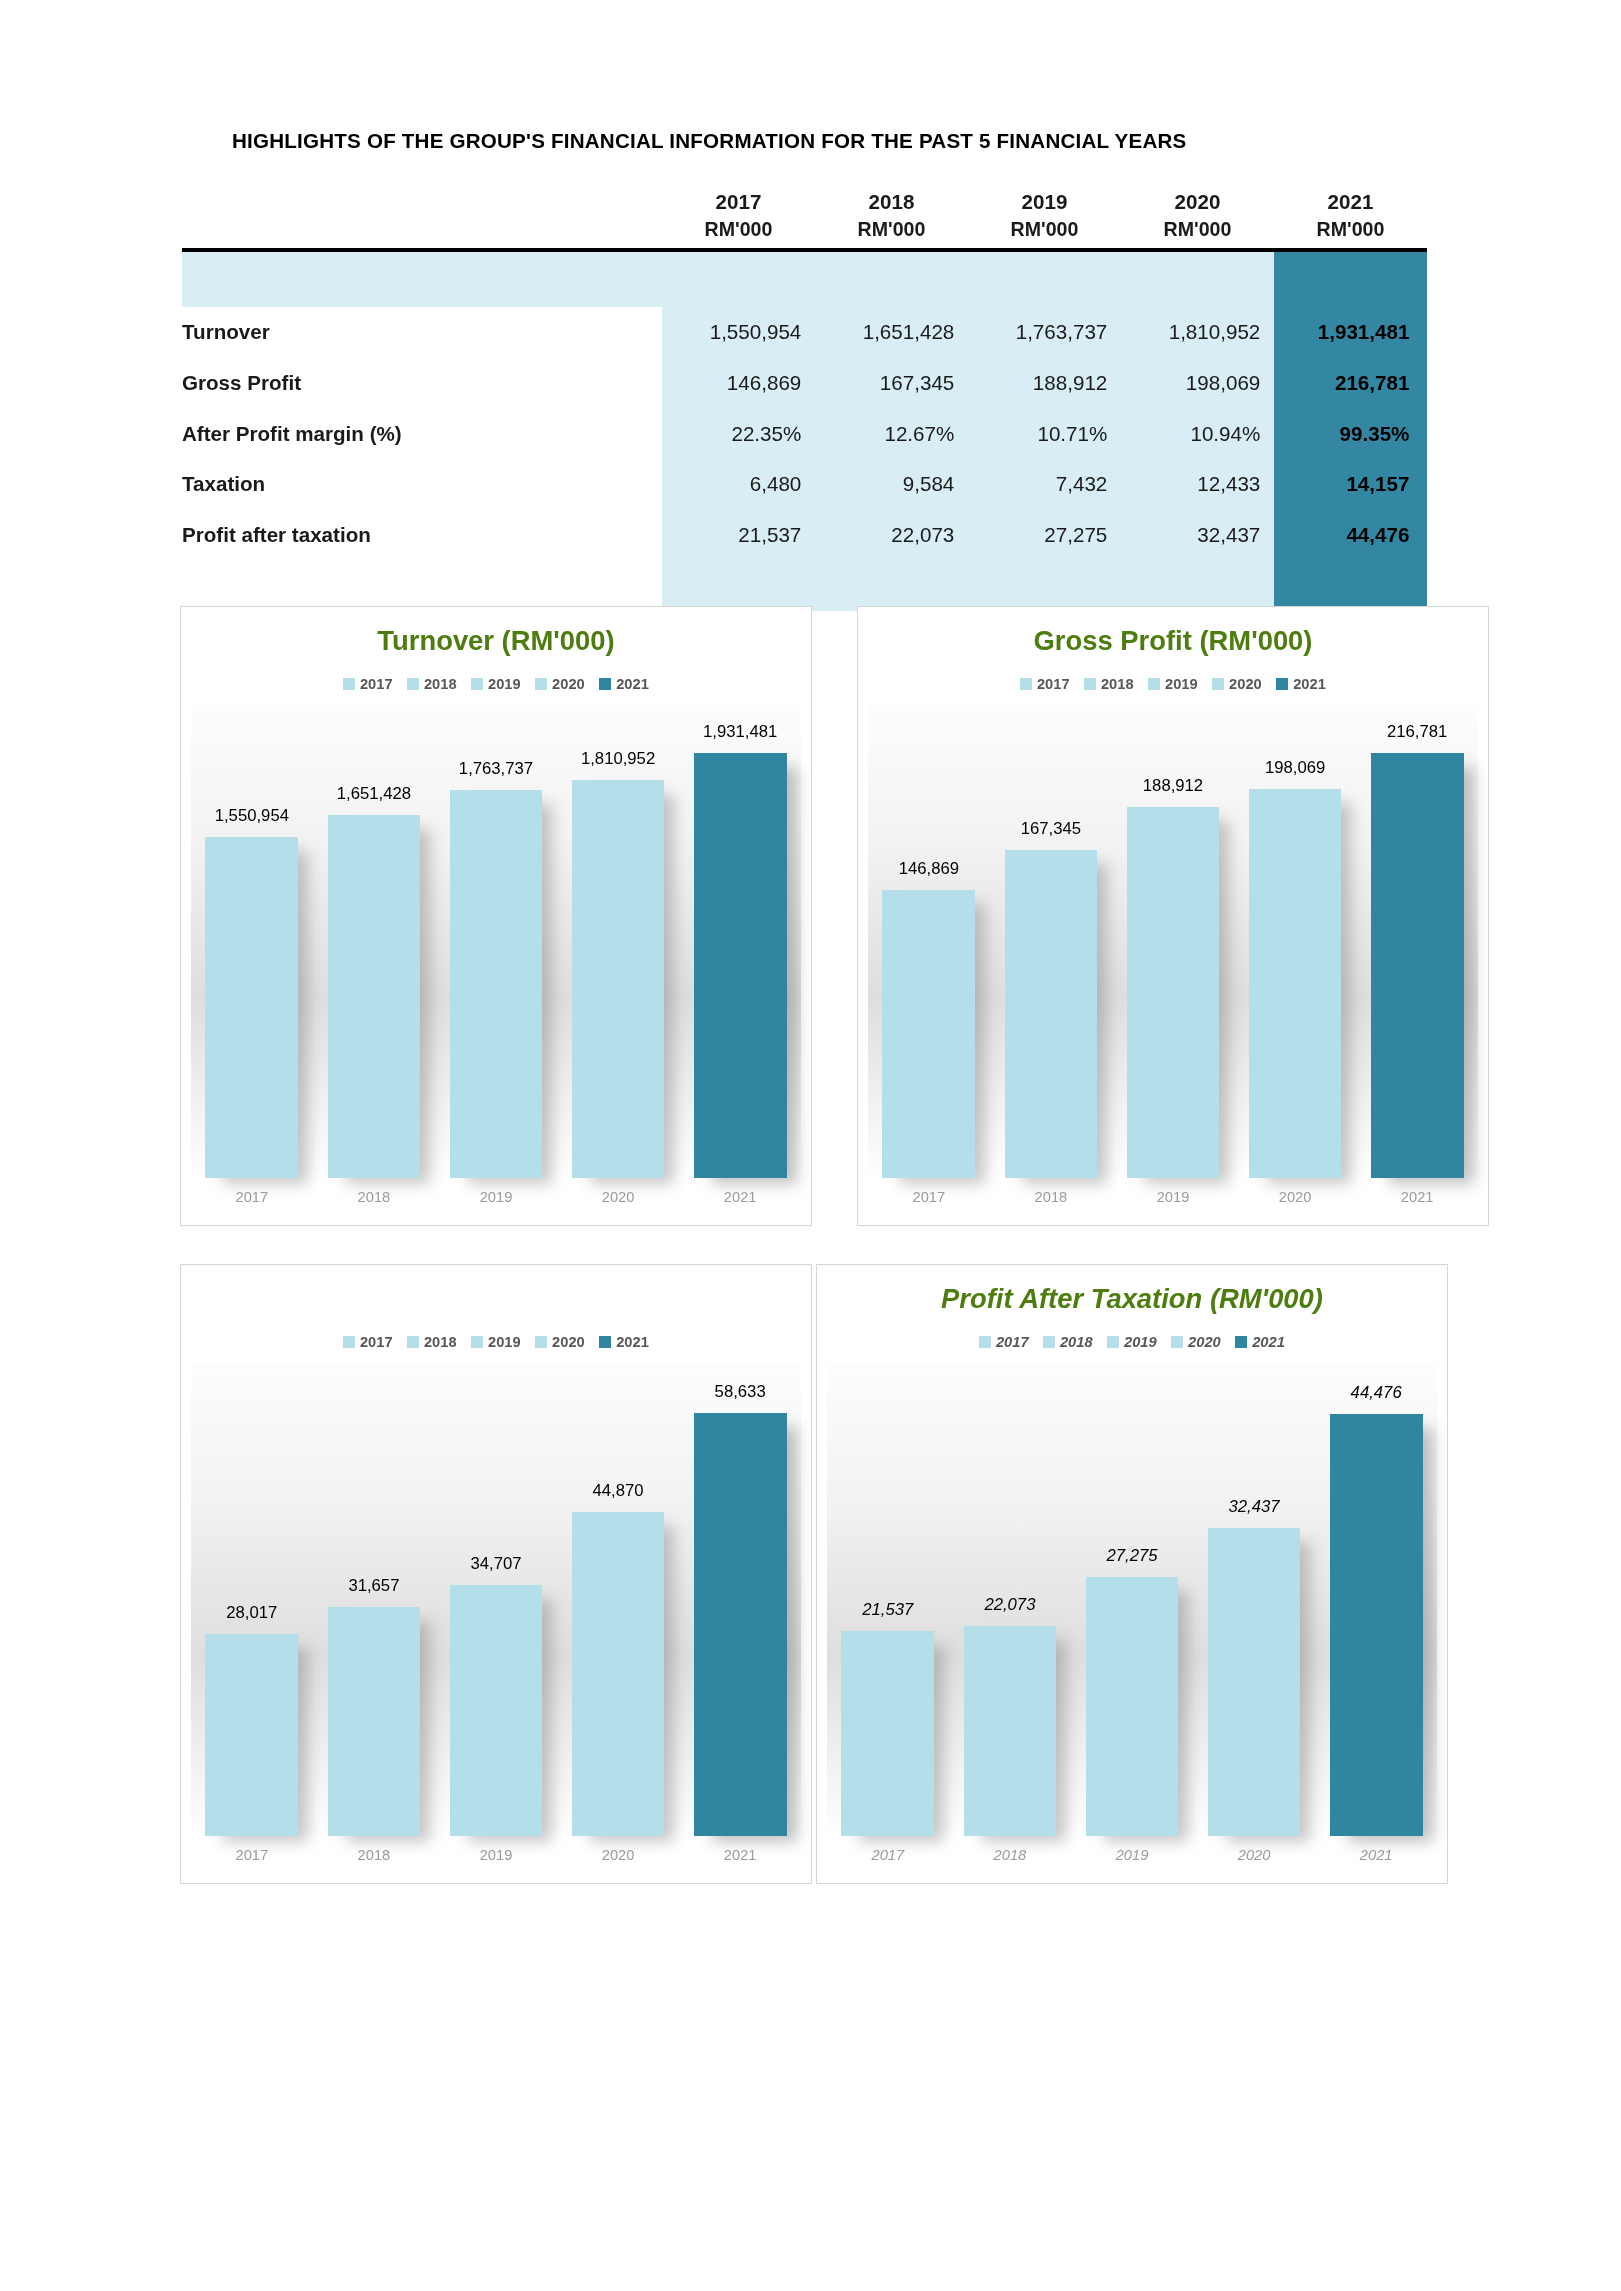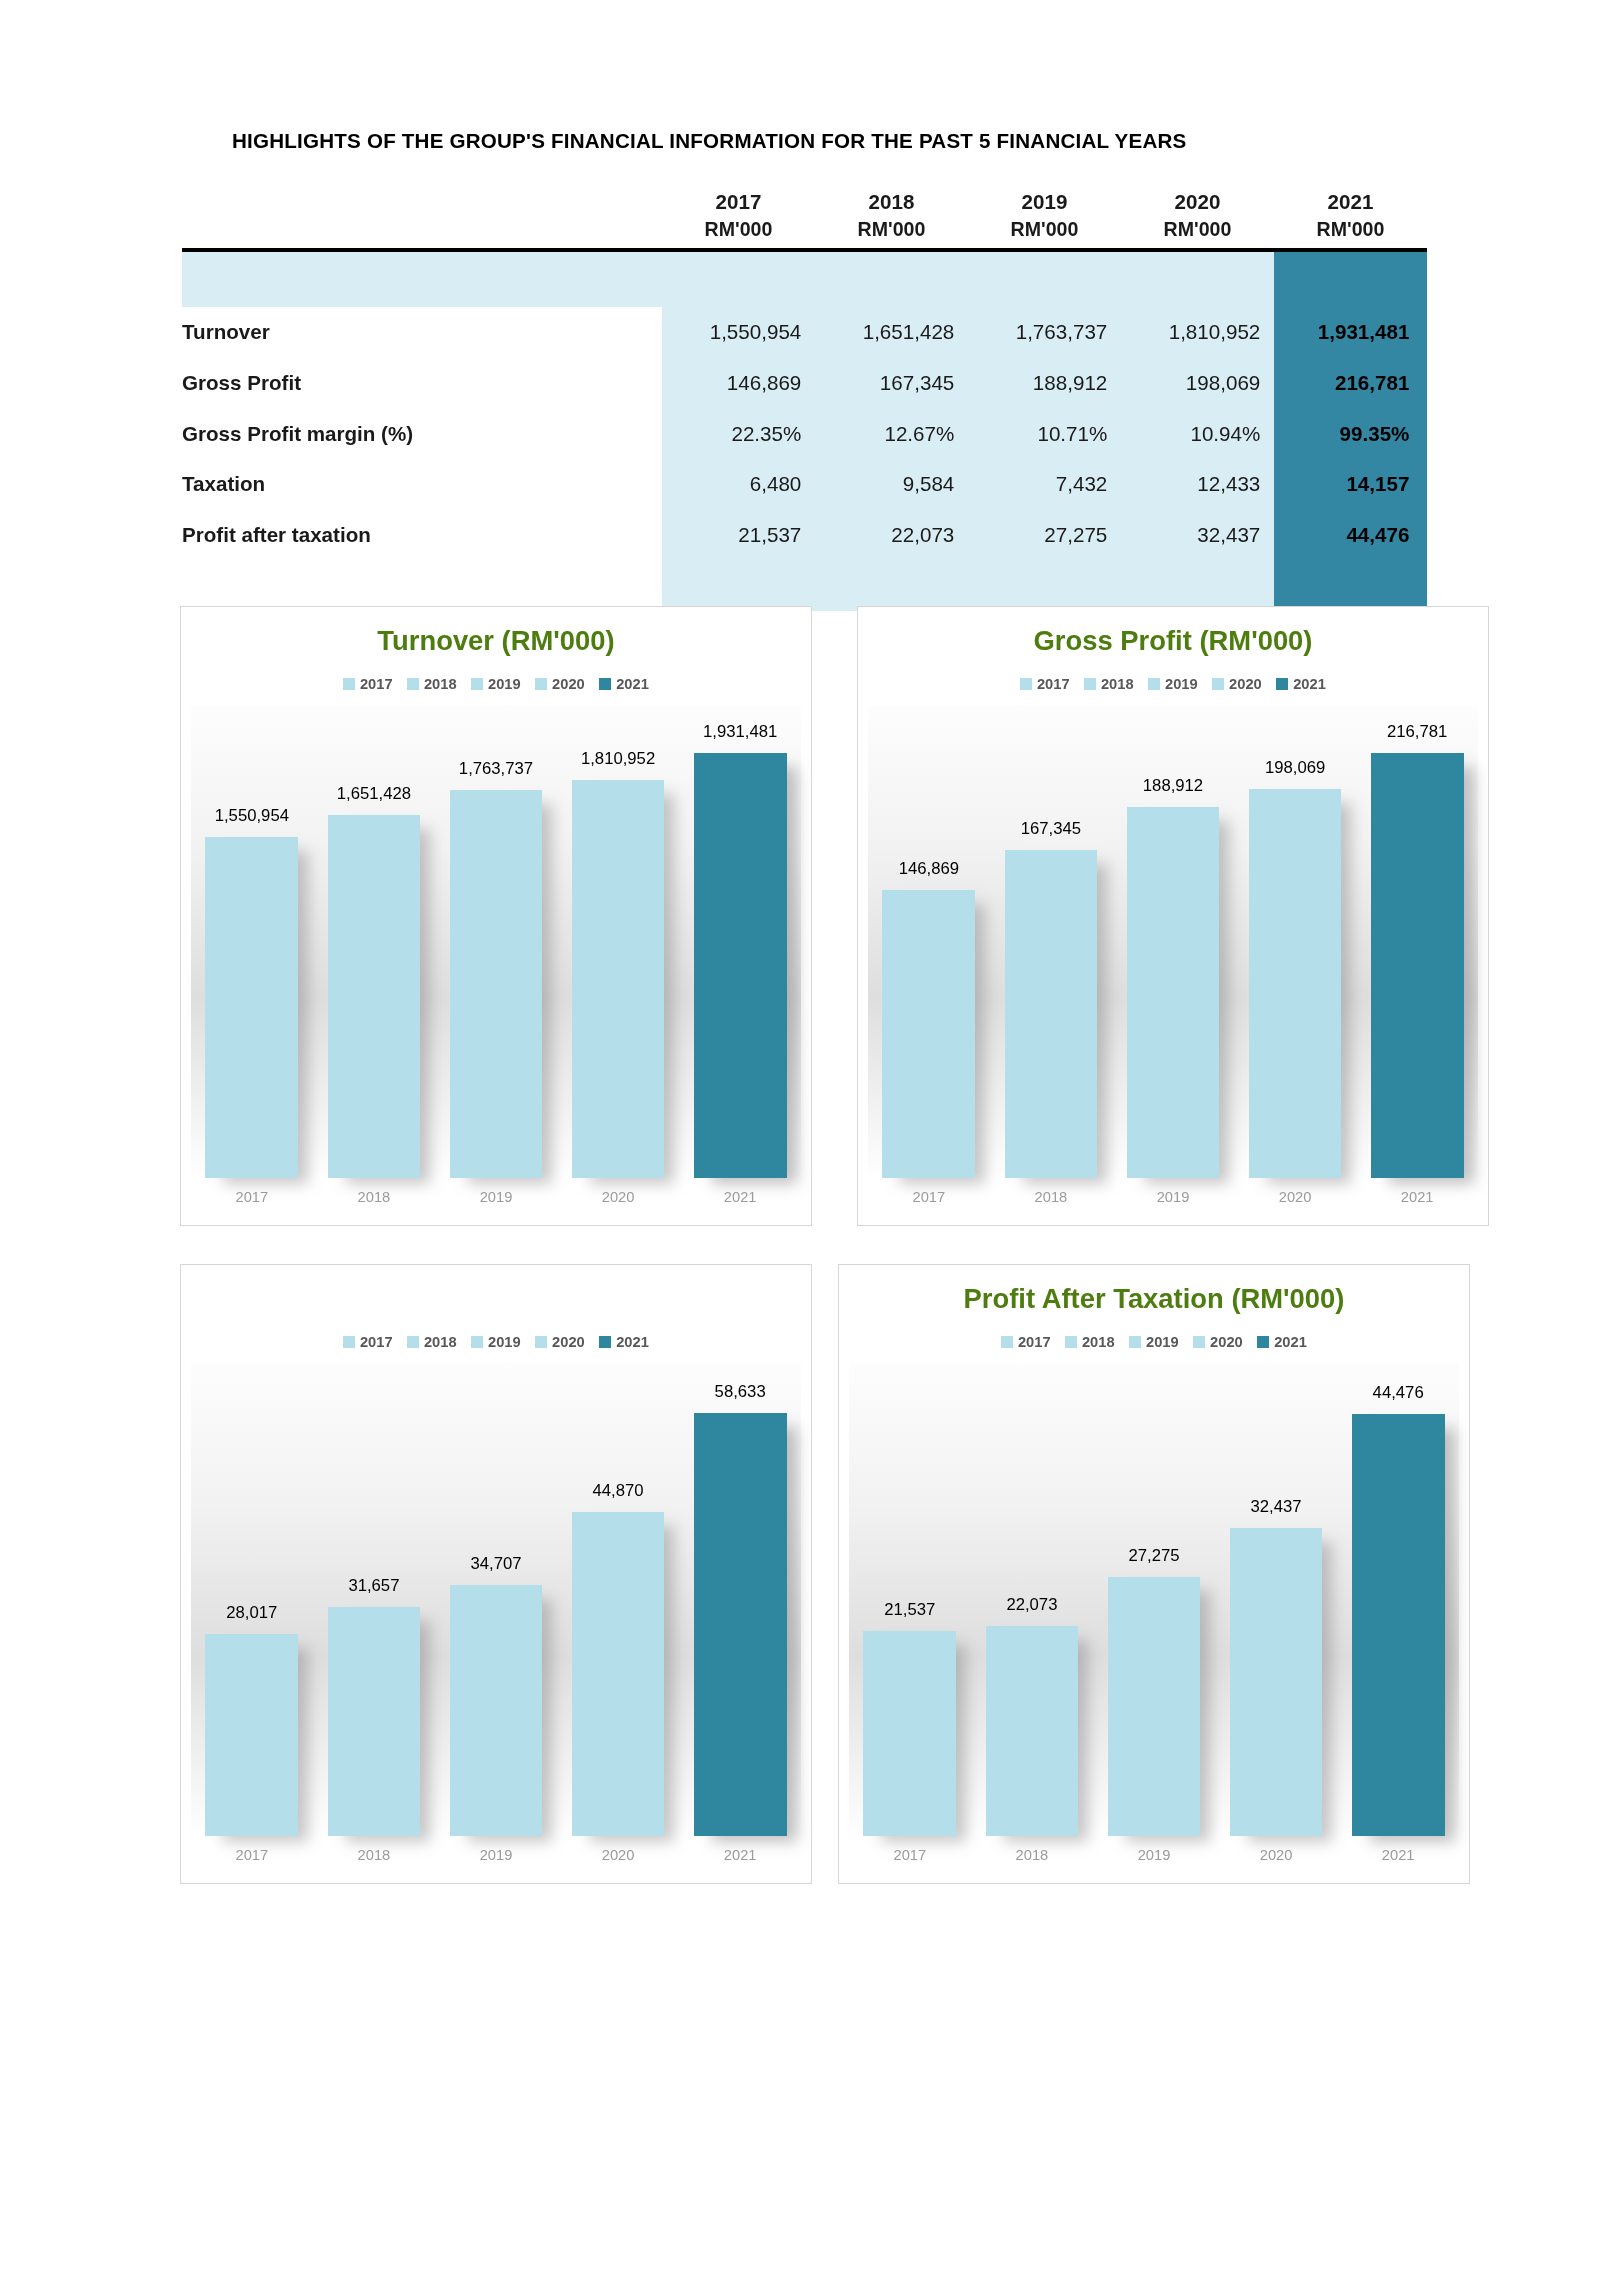--- a/index.html
+++ b/index.html
@@ -92,21 +92,21 @@
   .chart-panel {
     position: absolute;
     box-sizing: border-box;
     border: 1px solid #d6d6d6;
     background: #ffffff;
     overflow: hidden;
   }
   #chart-turnover   { left: 180px;  top: 606px;  width: 632px; height: 620px; }
   #chart-grossprofit{ left: 857px;  top: 606px;  width: 632px; height: 620px; }
   #chart-pbt        { left: 180px;  top: 1264px; width: 632px; height: 620px; }
-  #chart-pat        { left: 838px;  top: 1264px; width: 632px; height: 620px; }
+  #chart-pat        { left: 816px;  top: 1264px; width: 632px; height: 620px; font-style: italic; }
 
   .chart-title {
     position: absolute;
     left: 0; right: 0;
     top: 17.6px;
     text-align: center;
     font-size: 27.4px;
     font-weight: bold;
     color: #4d7c0f;
     white-space: nowrap;
@@ -261,21 +261,21 @@
     <tr>
       <td class="rowlabel">Gross Profit</td>
       <td class="num">146,869</td>
       <td class="num">167,345</td>
       <td class="num">188,912</td>
       <td class="num">198,069</td>
       <td class="hl">216,781</td>
     </tr>
 
     <tr>
-      <td class="rowlabel">Gross Profit margin (%)</td>
+      <td class="rowlabel">After Profit margin (%)</td>
       <td class="num">22.35%</td>
       <td class="num">12.67%</td>
       <td class="num">10.71%</td>
       <td class="num">10.94%</td>
       <td class="hl">99.35%</td>
     </tr>
 
 
     <tr>
       <td class="rowlabel">Taxation</td>

